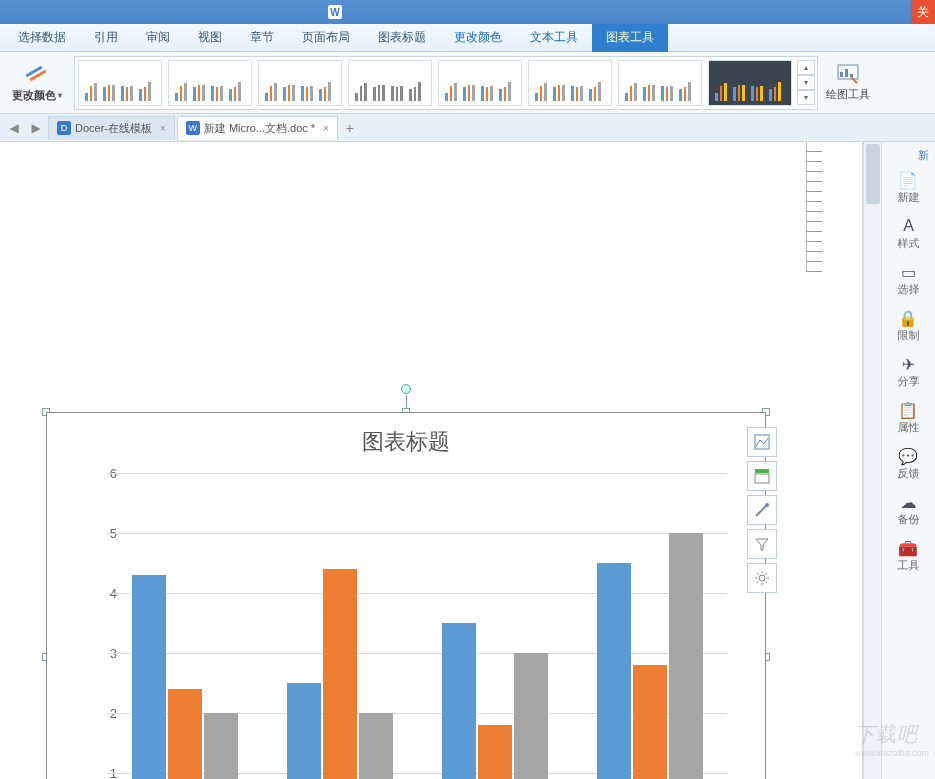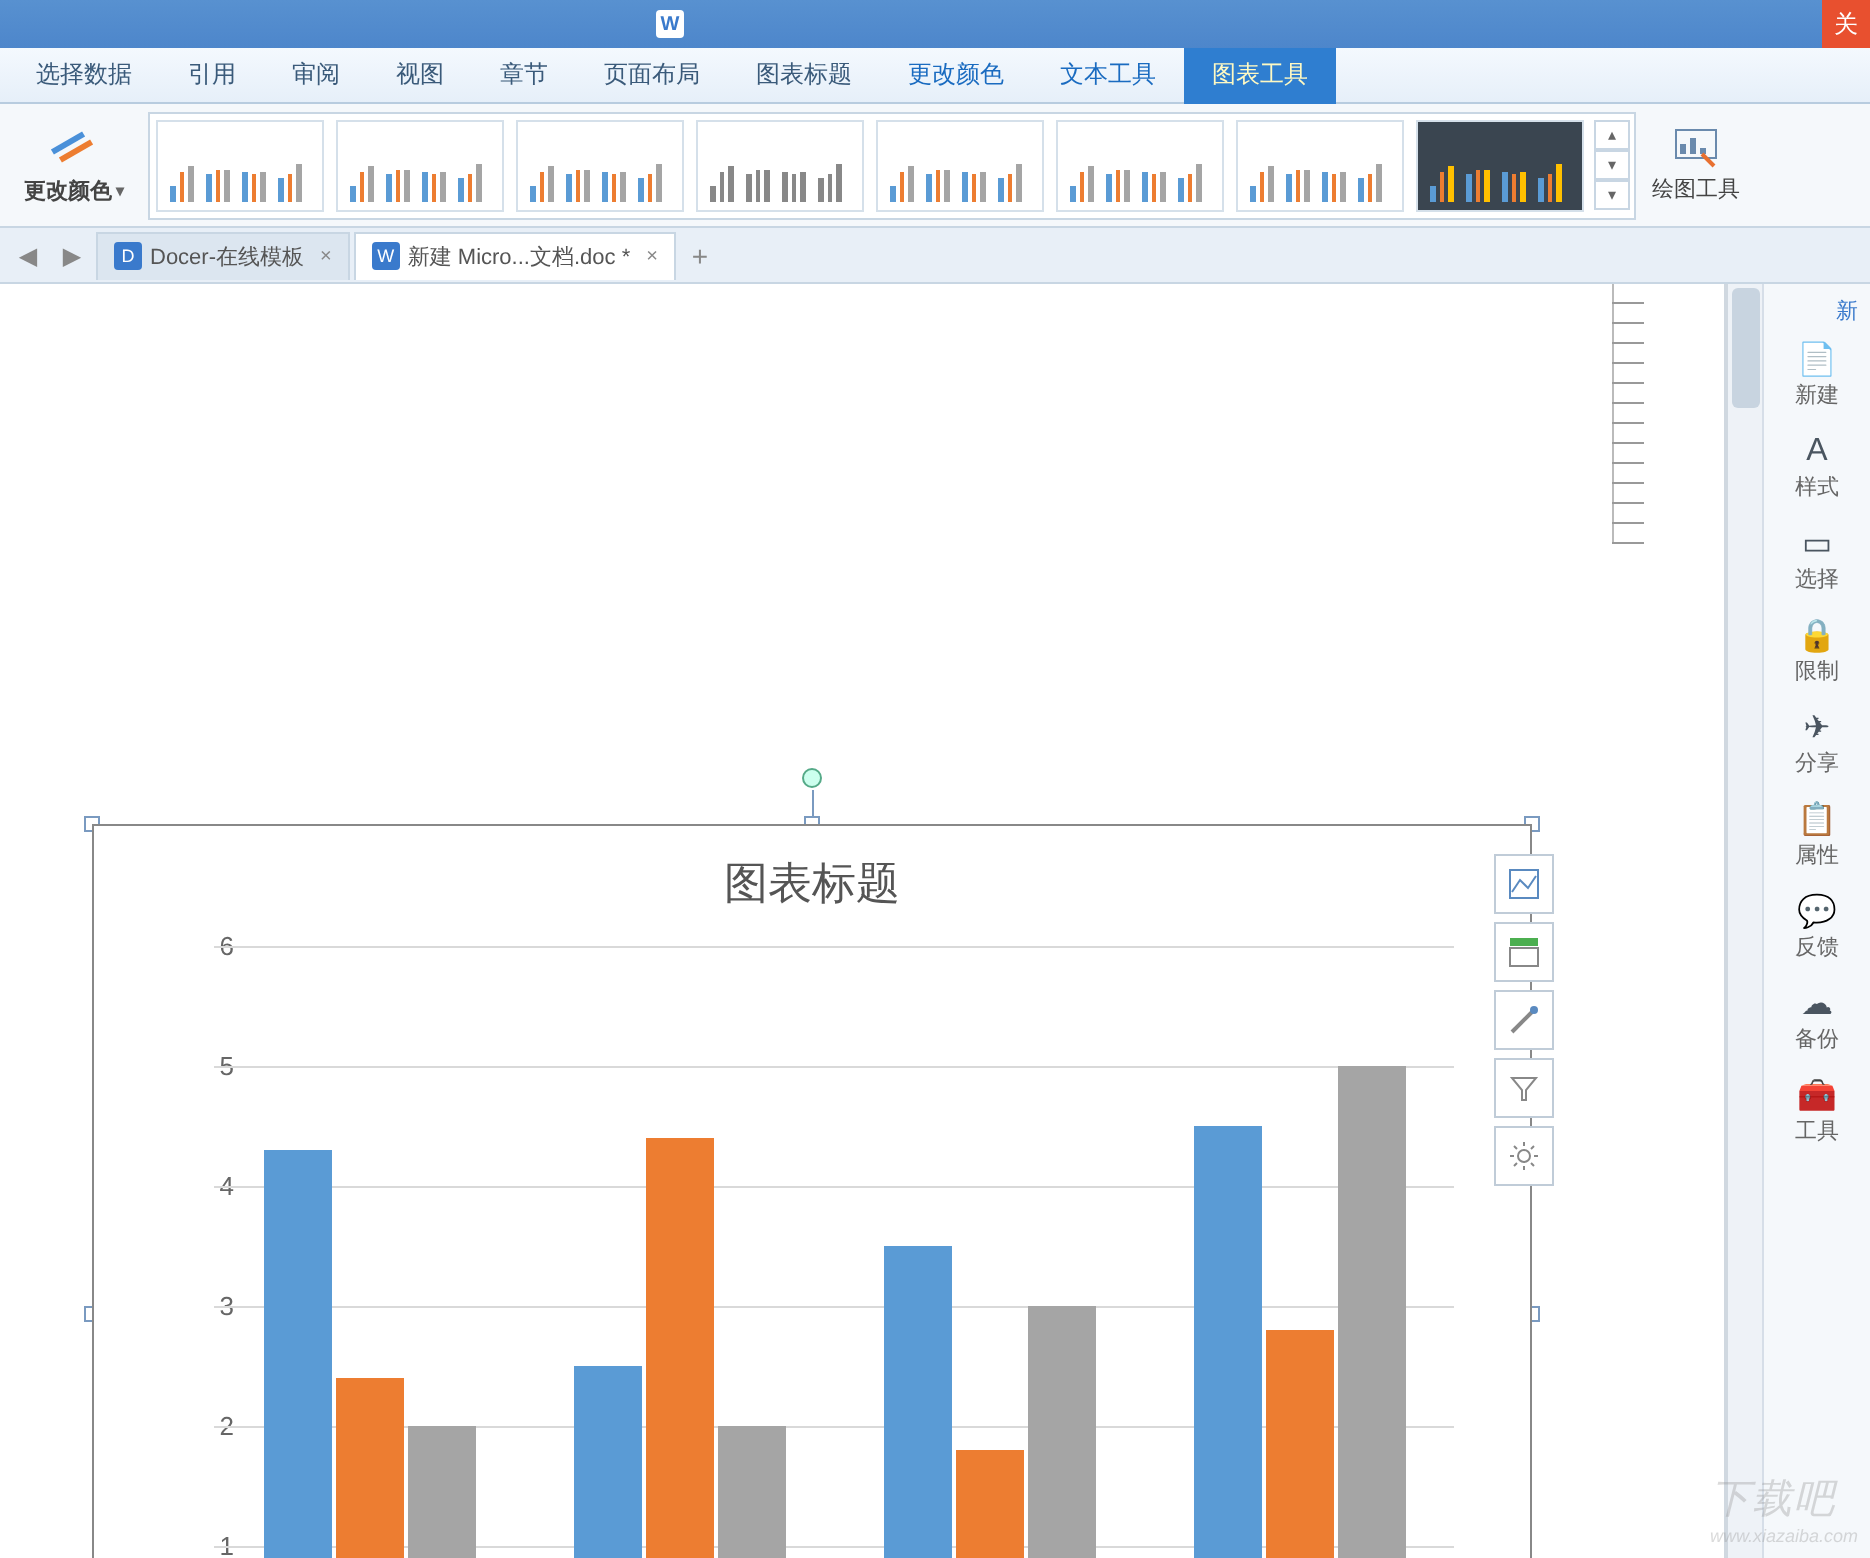--- a/index.html
+++ b/index.html
@@ -73,21 +73,21 @@
 .vscroll { width:18px; background:#eef2f7; border-left:1px solid #d0d8e0; position:relative; }
 .vscroll .thumb { position:absolute; left:2px; top:2px; width:14px; height:60px; background:#c8d4e0; border-radius:3px; }
 
 .sidepanel { width:54px; background:#f5f8fb; border-left:1px solid #d6dee8; display:flex; flex-direction:column; align-items:center; padding-top:6px; gap:4px; }
 .sidepanel .sp-item { width:42px; display:flex; flex-direction:column; align-items:center; gap:1px; padding:4px 0; cursor:pointer; color:#666; }
 .sidepanel .sp-item .icn { font-size:16px; height:18px; display:flex; align-items:center; }
 .sidepanel .sp-item .lbl { font-size:11px; }
 .sidepanel .sp-item.blue .icn { color:#3a7acc; }
 .sidepanel .sp-item.dark .icn { color:#4a5560; }
 
-.watermark { position:absolute; right:6px; bottom:6px; font-size:20px; color:rgba(150,150,150,0.35); font-style:italic; pointer-events:none; letter-spacing:1px;}
+.watermark { position:absolute; right:6px; bottom:21px; font-size:20px; color:rgba(150,150,150,0.35); font-style:italic; pointer-events:none; letter-spacing:1px;}
 .watermark small { display:block; font-size:9px; letter-spacing:0; }
 </style>
 </head>
 <body>
 
 <div class="titlebar">
   <span class="title-icon">W</span>
   <div class="close-area">关</div>
 </div>
 

